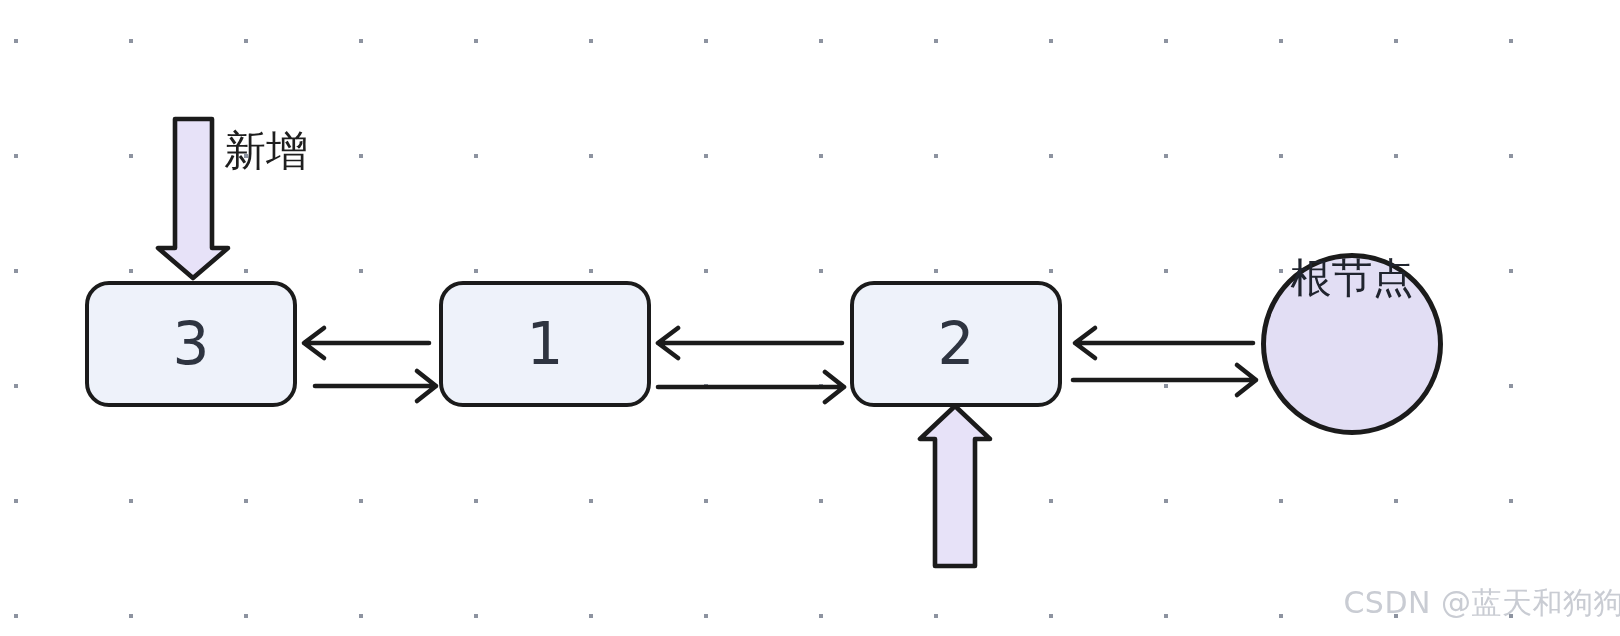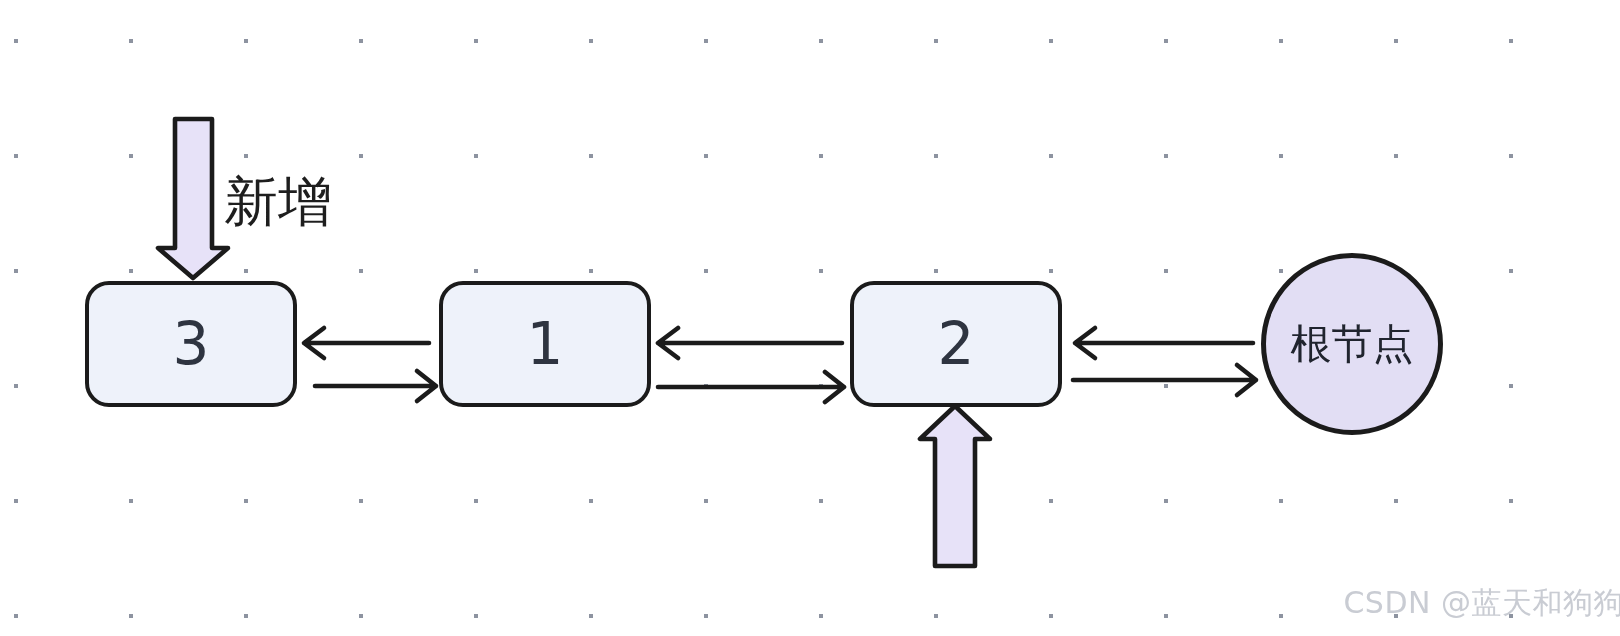--- a/index.html
+++ b/index.html
@@ -61,34 +61,32 @@
     position: absolute;
     box-sizing: border-box;
     left: 1261px;
     top: 253px;
     width: 182px;
     height: 182px;
     border: 5px solid var(--stroke, #1b1b1b);
     border-radius: 50%;
     background: var(--purple-fill, #e2def4);
     display: flex;
-    align-items: center;
     justify-content: center;
     font-size: 41px;
     color: #20242e;
     line-height: 1;
     white-space: nowrap;
   }
   .anno-label {
     position: absolute;
-    font-size: 54px;
+    font-size: 42px;
     line-height: 1;
     color: #1e1e1e;
     white-space: nowrap;
-    margin-top: 45px;
   }
   .anno-label.add { left: 224px; top: 130px; }
   .anno-label.evict { left: 991px; top: 478px; }
   .watermark {
     position: absolute;
     right: -4px;
     top: 588px;
     font-size: 30px;
     line-height: 1;
     color: var(--watermark, #c9ccd3);

